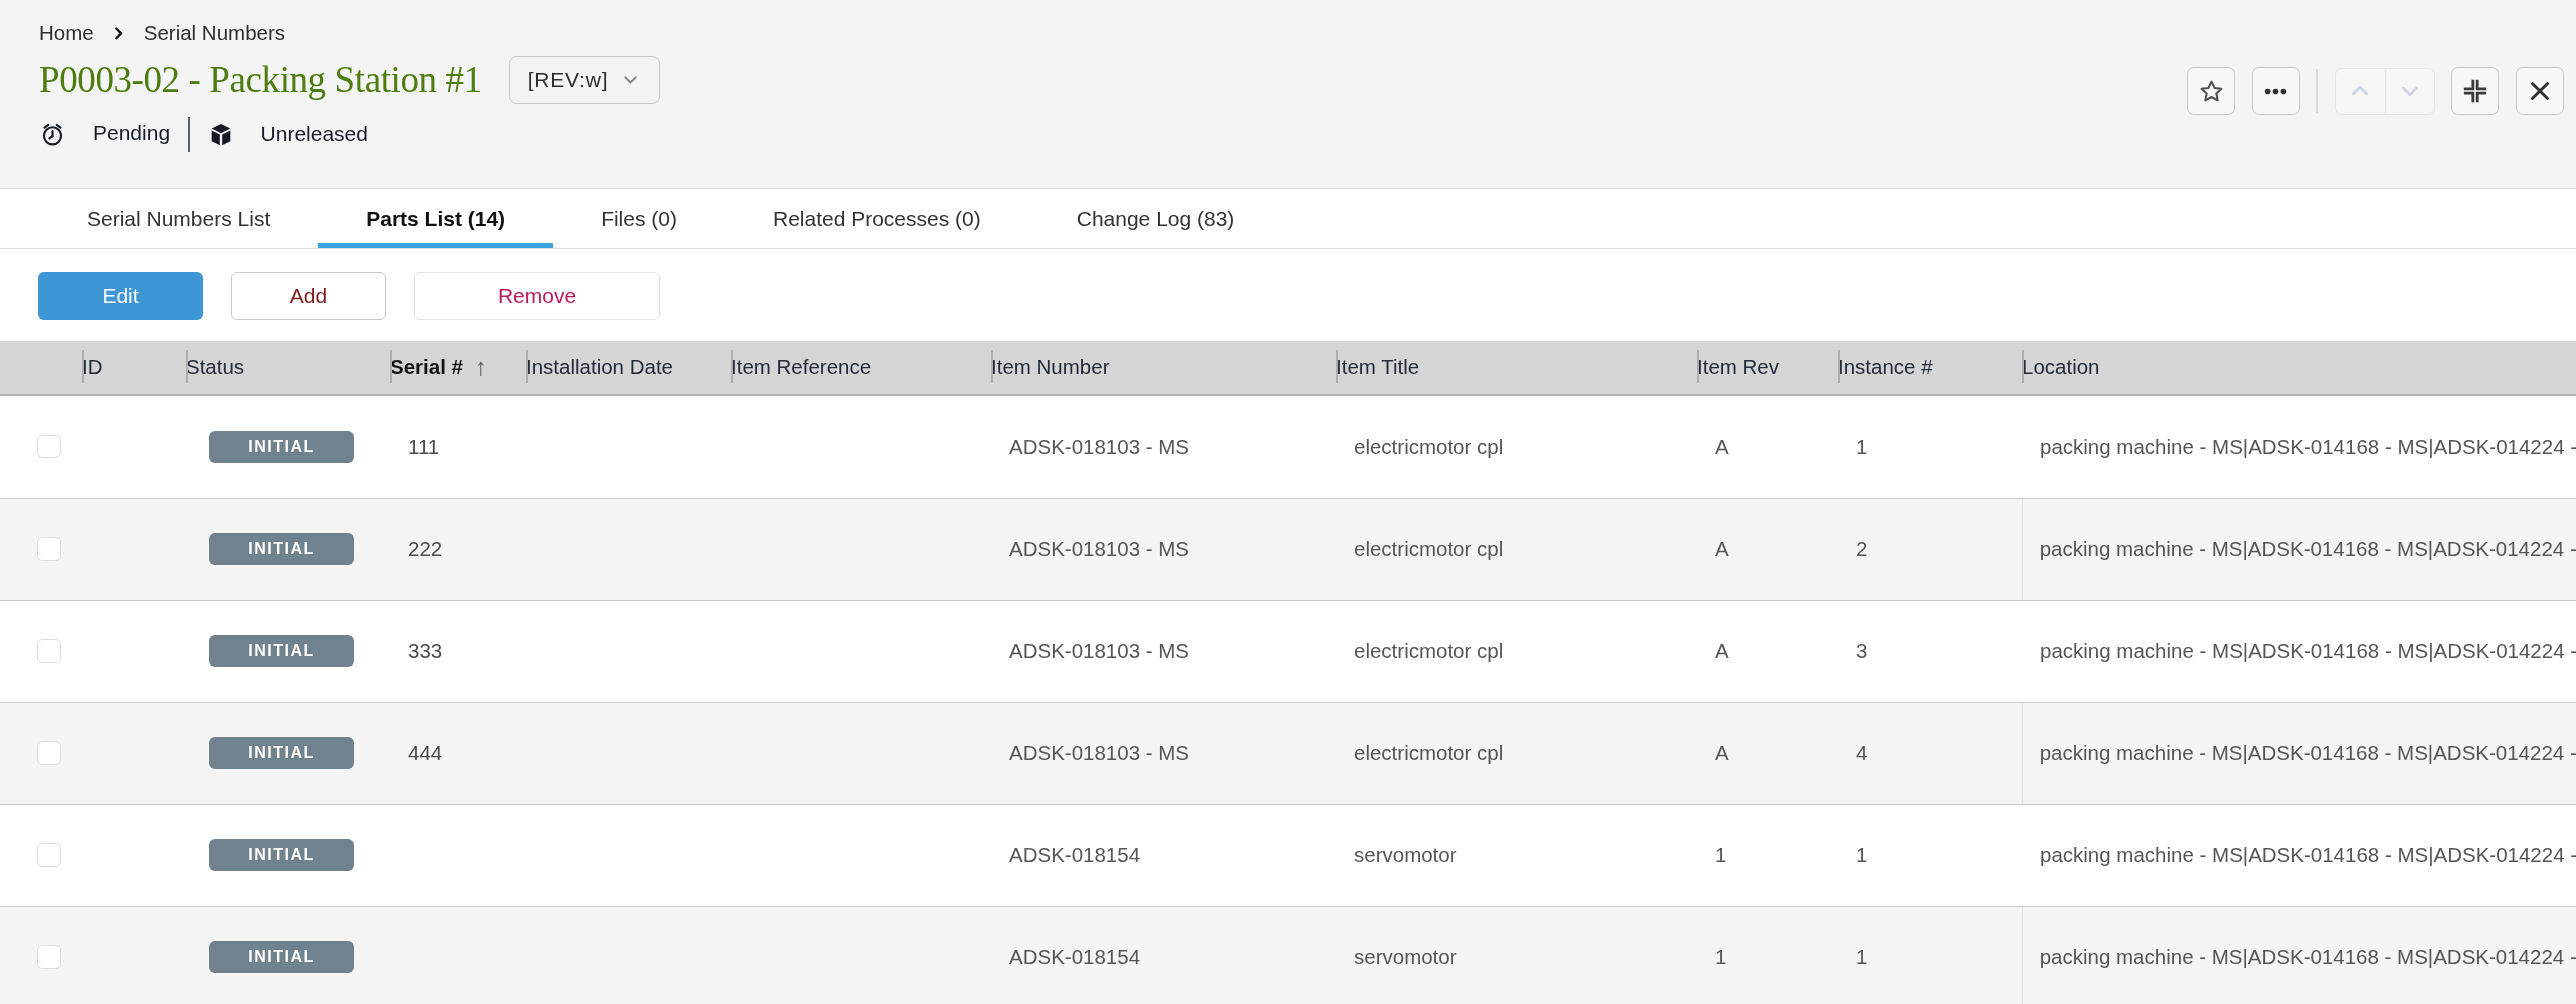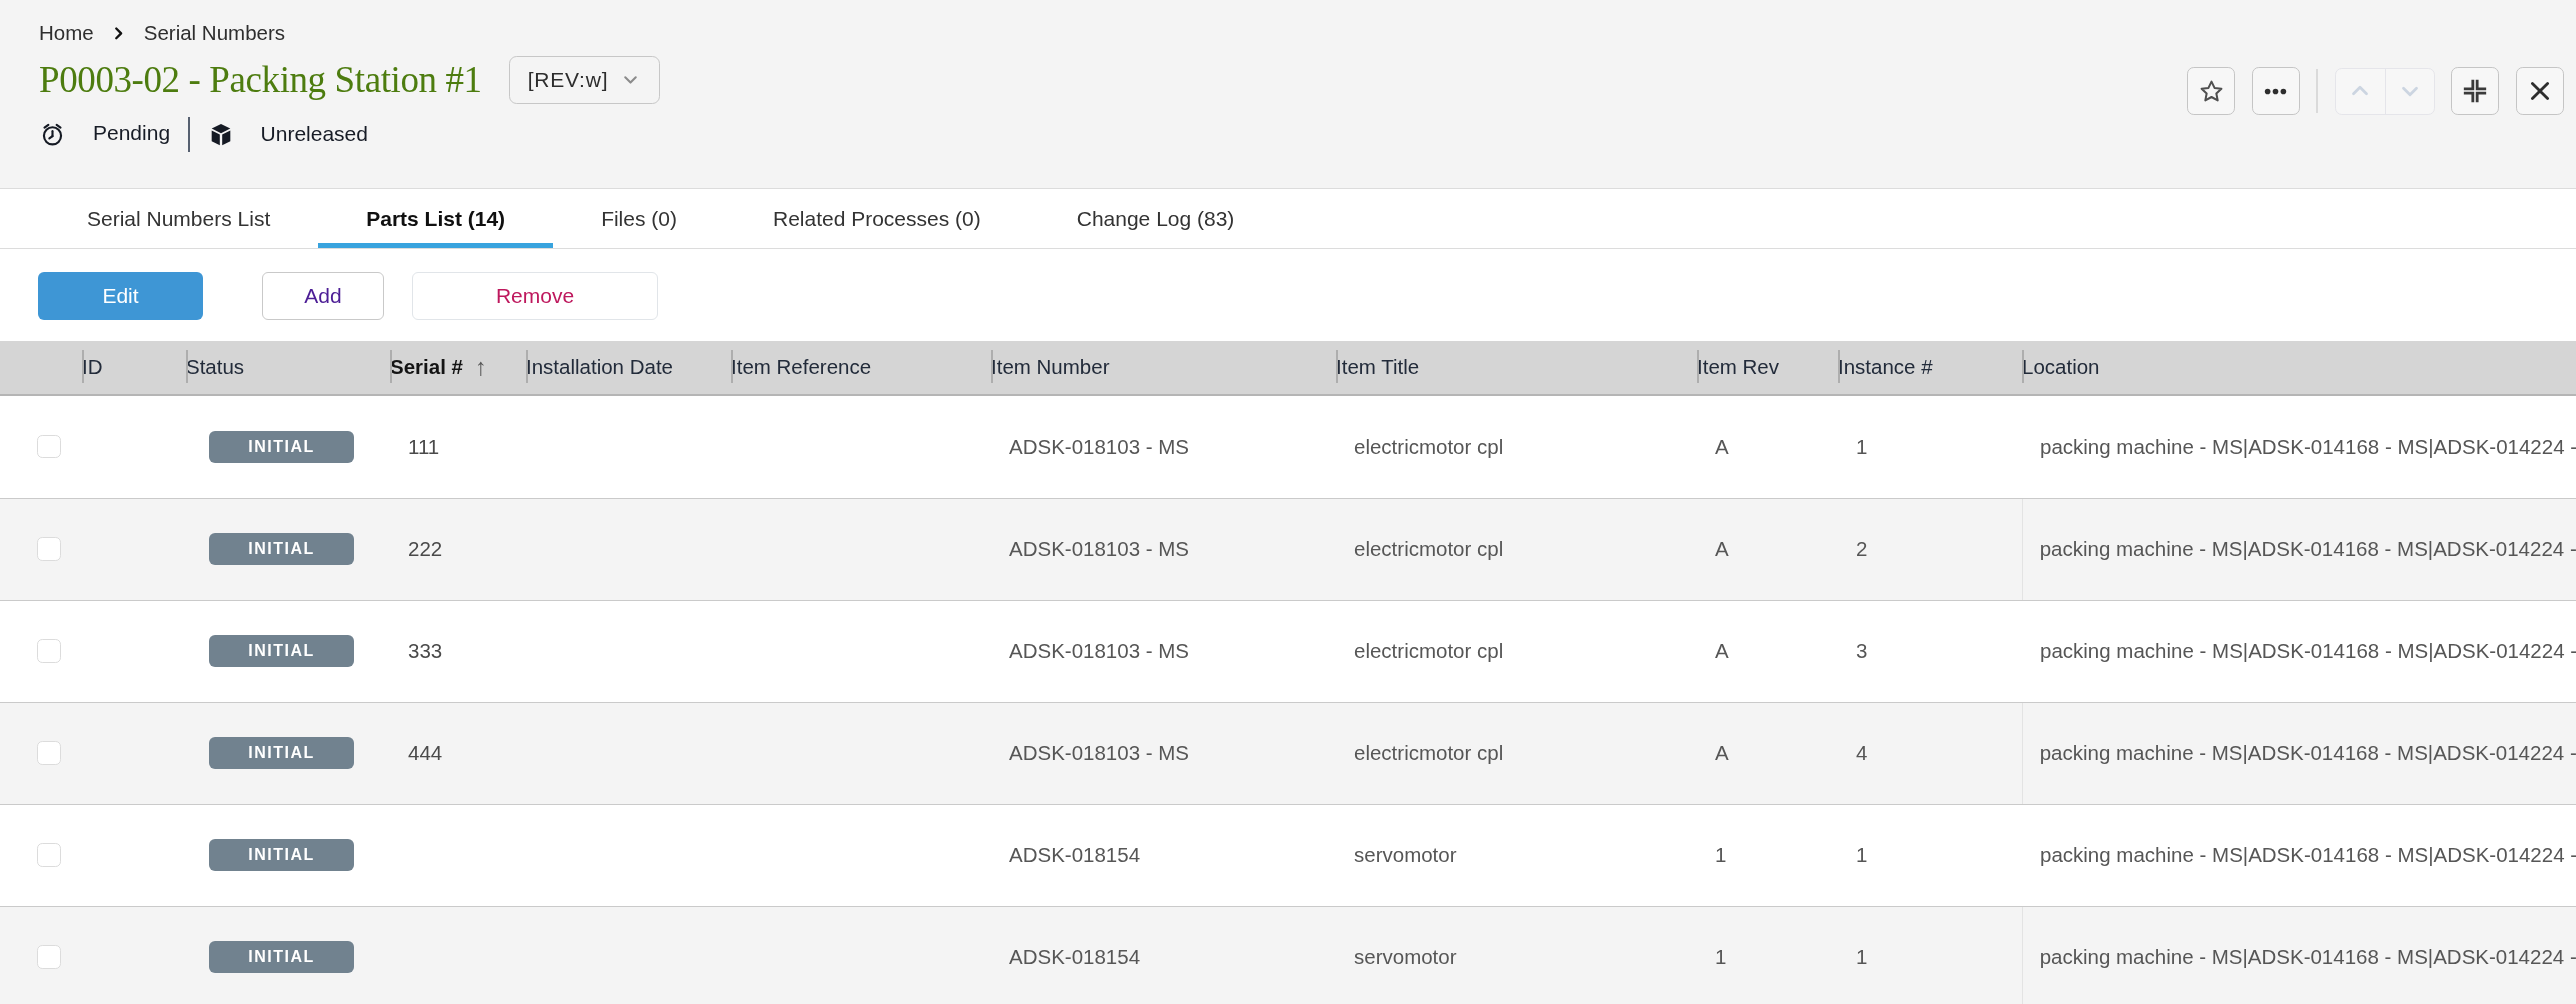--- a/index.html
+++ b/index.html
@@ -29,21 +29,21 @@
   .pager-half + .pager-half{border-left:1.5px solid #e5e5ea;}
   
   .tabs-bar{height:59px;background:#fff;border-bottom:1.5px solid #dcdcdc;padding-left:39px;display:flex;box-sizing:content-box;}
   .tab{padding:0 48px;display:flex;align-items:center;font-size:21px;color:#333;position:relative;cursor:pointer;white-space:nowrap;}
   .tab.active{font-weight:700;color:#101010;}
   .tab.active::after{content:'';position:absolute;left:0;right:0;bottom:0;height:5.3px;background:var(--underline,#38a3de);}
   
   .toolbar{background:#fff;padding:23px 0 20.5px 38px;display:flex;gap:28px;}
   .btn{height:48px;box-sizing:border-box;border-radius:6px;font-size:21px;display:flex;align-items:center;justify-content:center;border:1.5px solid transparent;cursor:pointer;font-family:inherit;}
   .btn-edit{width:165px;background:var(--accent,#3e96d5);color:#fff;}
-  .btn-add{width:122px;background:#fff;border-color:#c9c9c9;color:#4c1d95;margin-left:31px;}
+  .btn-add{width:155px;background:#fff;border-color:#c9c9c9;color:#7f1d1d;}
   .btn-remove{width:246px;background:#fff;border-color:#e1e5e9;color:#be185d;cursor:default;}
   
   .table{width:2576px;}
   .table-header{height:55px;box-sizing:border-box;background:#d5d5d5;border-bottom:2.3px solid #b5b5b5;display:flex;}
   .th{display:flex;align-items:center;box-sizing:border-box;font-size:20.5px;color:#222b3a;position:relative;white-space:nowrap;overflow:hidden;flex-shrink:0;cursor:pointer;}
   .th::before{content:'';position:absolute;left:0;top:9px;bottom:10.6px;width:1.5px;background:#aeaeae;}
   .th.col-check::before{display:none;}
   .th.sorted{font-weight:700;color:#141414;}
   .th-sort{margin-left:12px;font-size:24px;font-weight:400;color:#555;}
   .row{height:102px;box-sizing:border-box;display:flex;background:#fff;}

